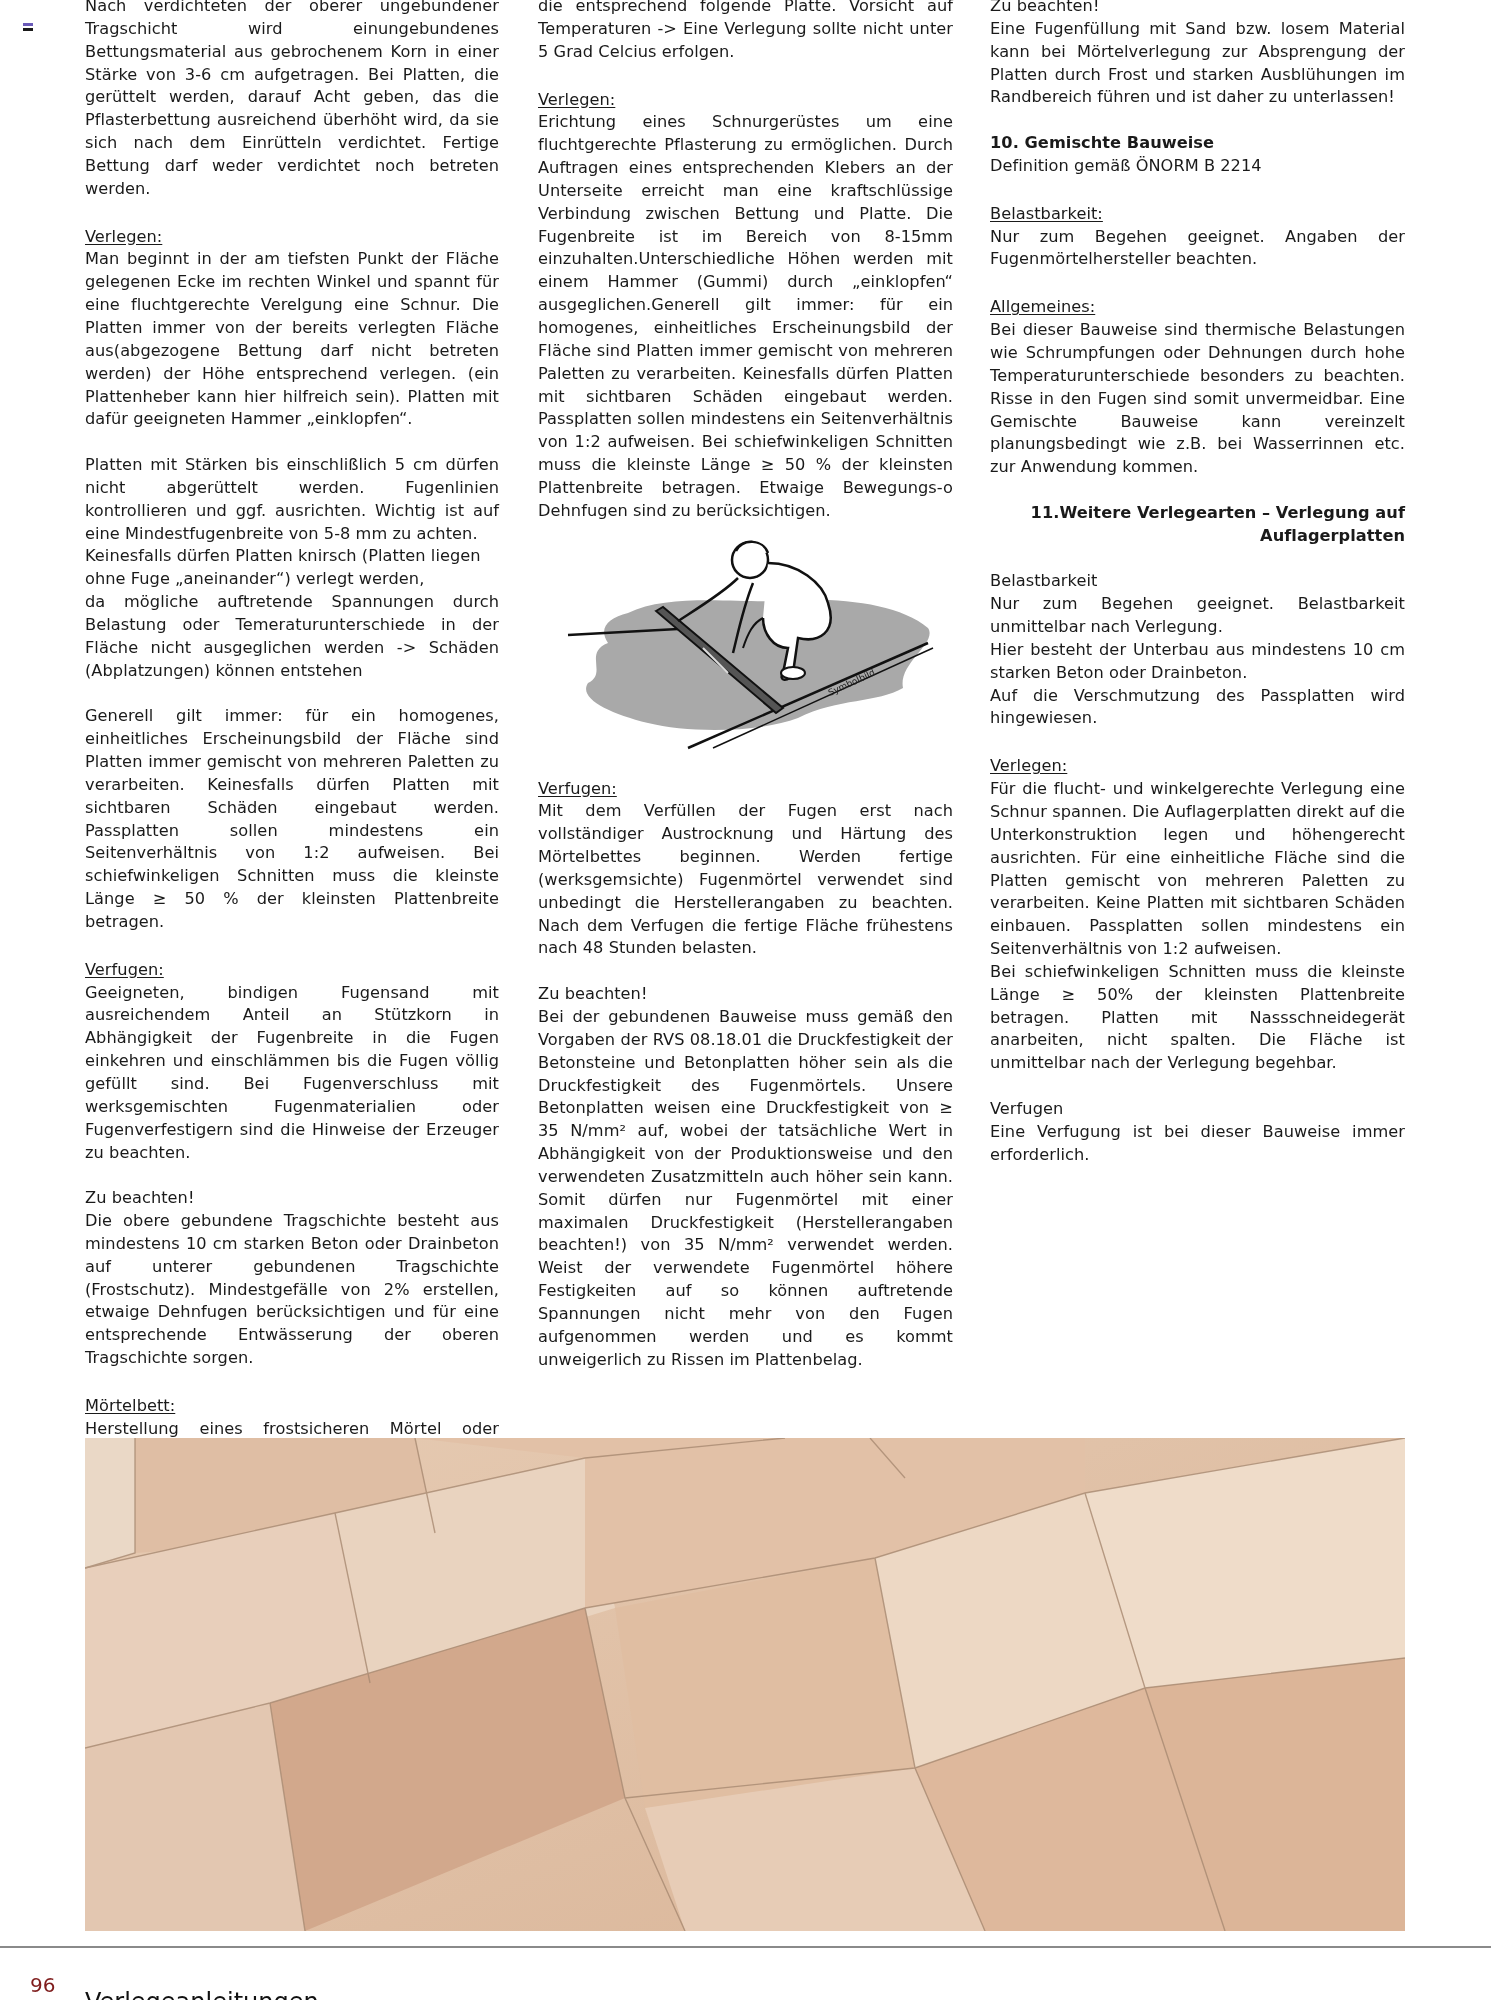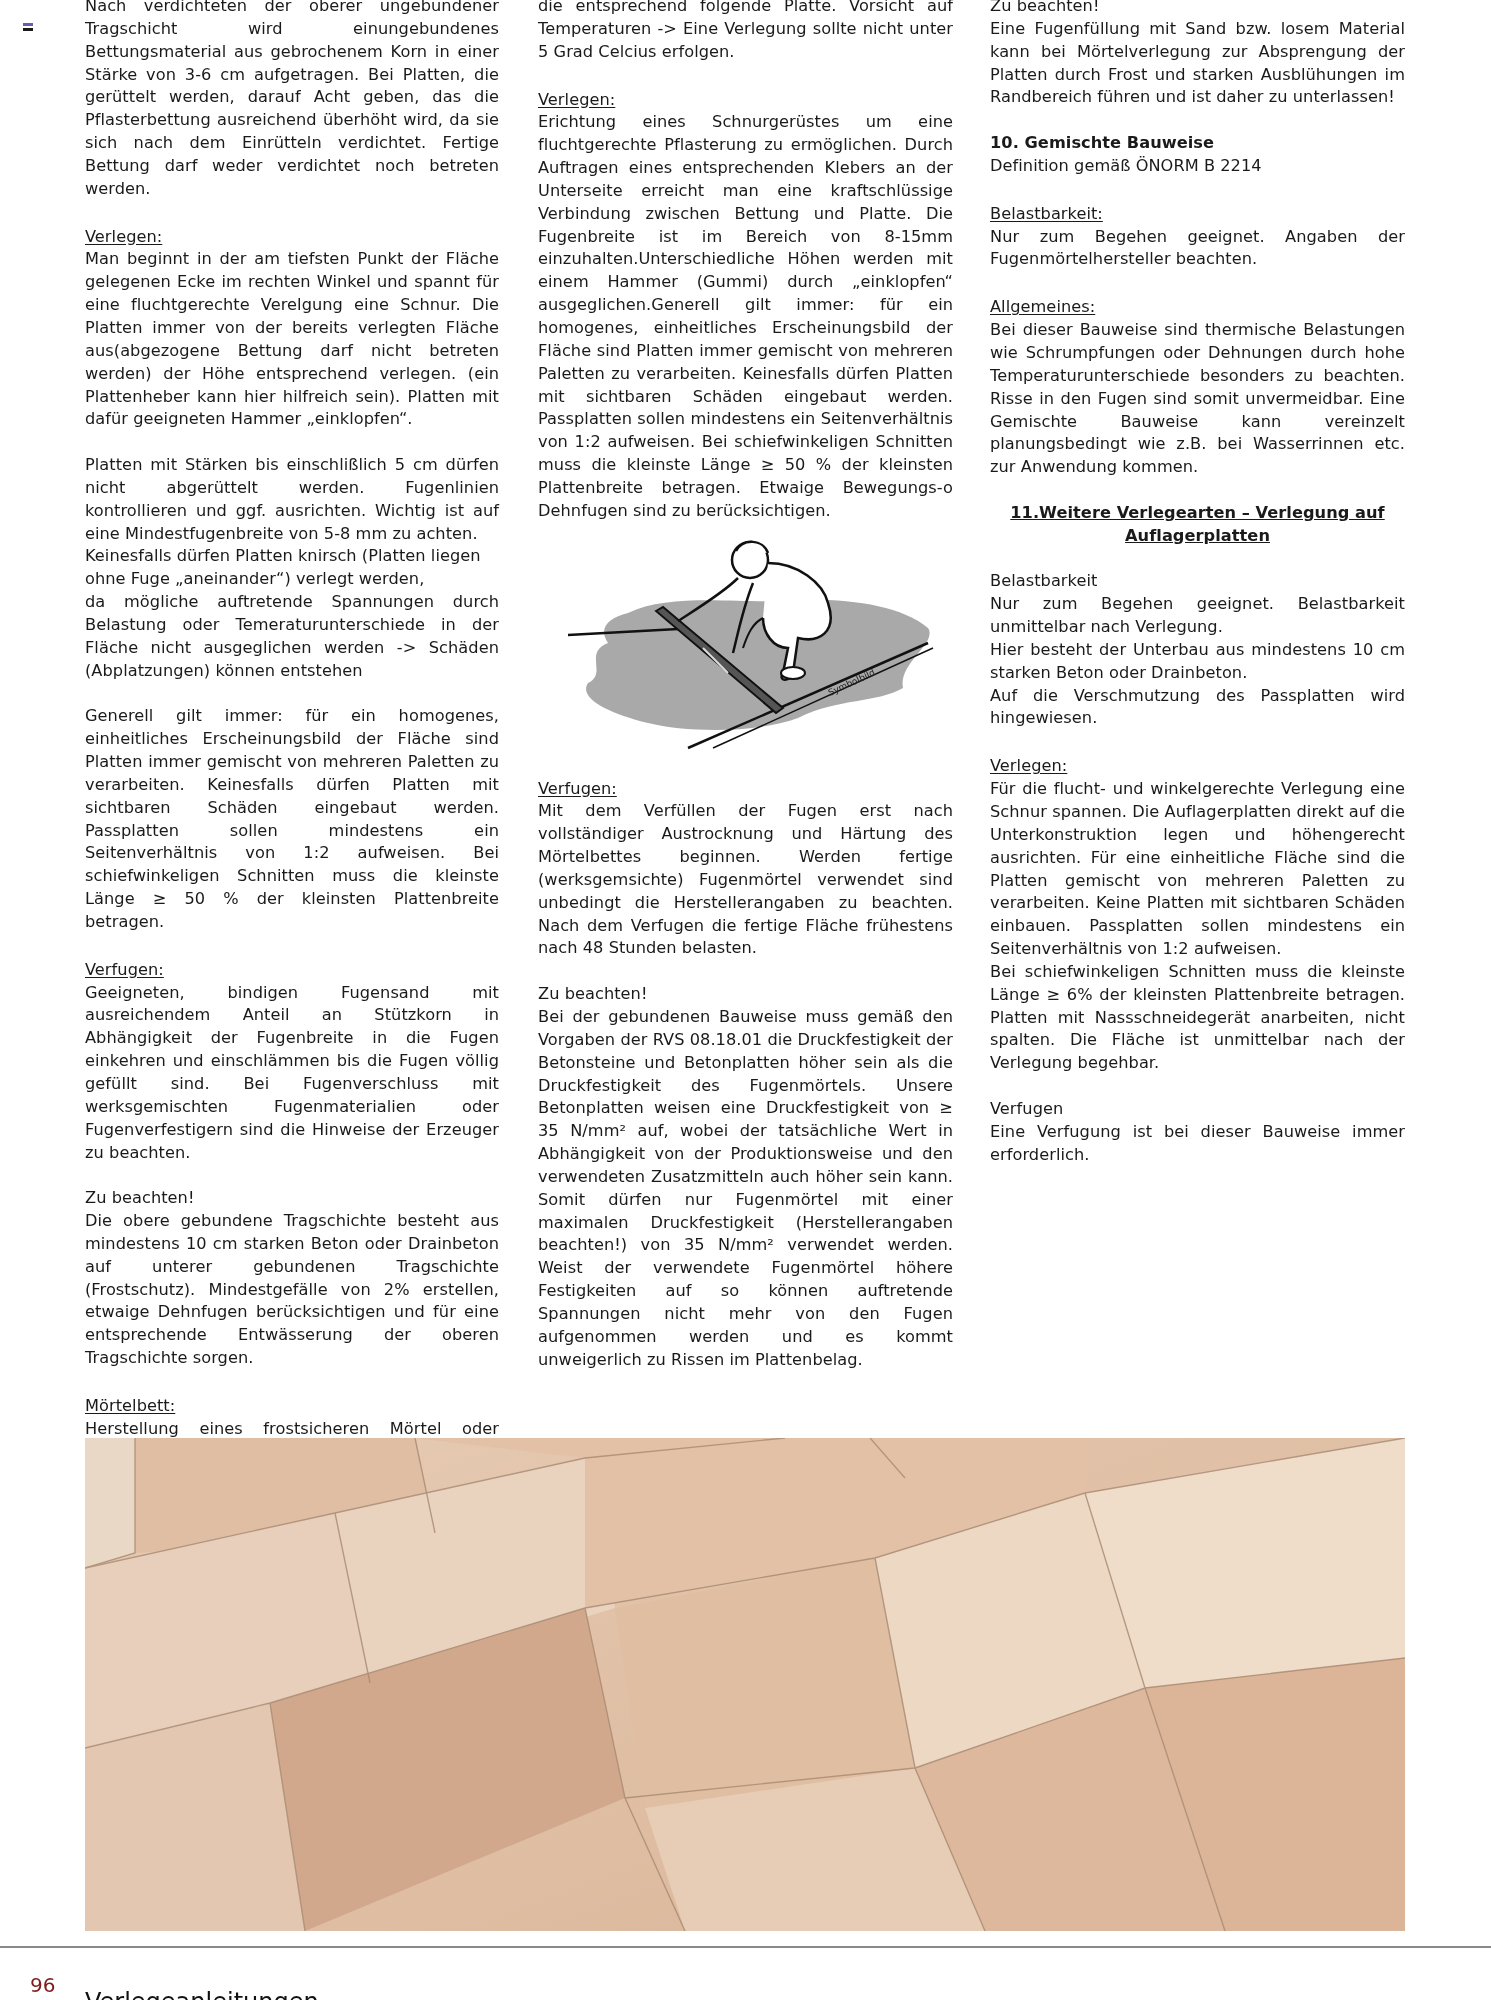--- a/index.html
+++ b/index.html
@@ -116,32 +116,32 @@
   </div>
   <div class="block">
     <span class="heading-u">Belastbarkeit:</span>
     <span class="p">Nur zum Begehen geeignet. Angaben der Fugenmörtelhersteller beachten.</span>
   </div>
   <div class="block">
     <span class="heading-u">Allgemeines:</span>
     <span class="p">Bei dieser Bauweise sind thermische Belastungen wie Schrumpfungen oder Dehnungen durch hohe Temperaturunterschiede besonders zu beachten. Risse in den Fugen sind somit unvermeidbar. Eine Gemischte Bauweise kann vereinzelt planungsbedingt wie z.B. bei Wasserrinnen etc. zur Anwendung kommen.</span>
   </div>
   <div class="block">
-    <span class="heading-b" style="text-align:center;text-decoration:underline;">11.Weitere Verlegearten – Verlegung auf Auflagerplatten</span>
+    <span class="heading-b" style="text-align:right;">11.Weitere Verlegearten – Verlegung auf Auflagerplatten</span>
   </div>
   <div class="block">
     <span class="heading-plain">Belastbarkeit</span>
     <span class="p">Nur zum Begehen geeignet. Belastbarkeit unmittelbar nach Verlegung.</span>
     <span class="p">Hier besteht der Unterbau aus mindestens 10 cm starken Beton oder Drainbeton.</span>
     <span class="p">Auf die Verschmutzung des Passplatten wird hingewiesen.</span>
   </div>
   <div class="block">
     <span class="heading-u">Verlegen:</span>
     <span class="p">Für die flucht- und winkelgerechte Verlegung eine Schnur spannen. Die Auflagerplatten direkt auf die Unterkonstruktion legen und höhengerecht ausrichten. Für eine einheitliche Fläche sind die Platten gemischt von mehreren Paletten zu verarbeiten. Keine Platten mit sichtbaren Schäden einbauen. Passplatten sollen mindestens ein Seitenverhältnis von 1:2 aufweisen.</span>
-    <span class="p">Bei schiefwinkeligen Schnitten muss die kleinste Länge ≥ 6% der kleinsten Plattenbreite betragen. Platten mit Nassschneidegerät anarbeiten, nicht spalten. Die Fläche ist unmittelbar nach der Verlegung begehbar.</span>
+    <span class="p">Bei schiefwinkeligen Schnitten muss die kleinste Länge ≥ 50% der kleinsten Plattenbreite betragen. Platten mit Nassschneidegerät anarbeiten, nicht spalten. Die Fläche ist unmittelbar nach der Verlegung begehbar.</span>
   </div>
   <div class="block tight">
     <span class="heading-plain">Verfugen</span>
     <span class="p">Eine Verfugung ist bei dieser Bauweise immer erforderlich.</span>
   </div>
 </div>
 
 <div class="photo">
   <svg width="1320" height="493" viewBox="0 0 1320 493">
     <defs>

